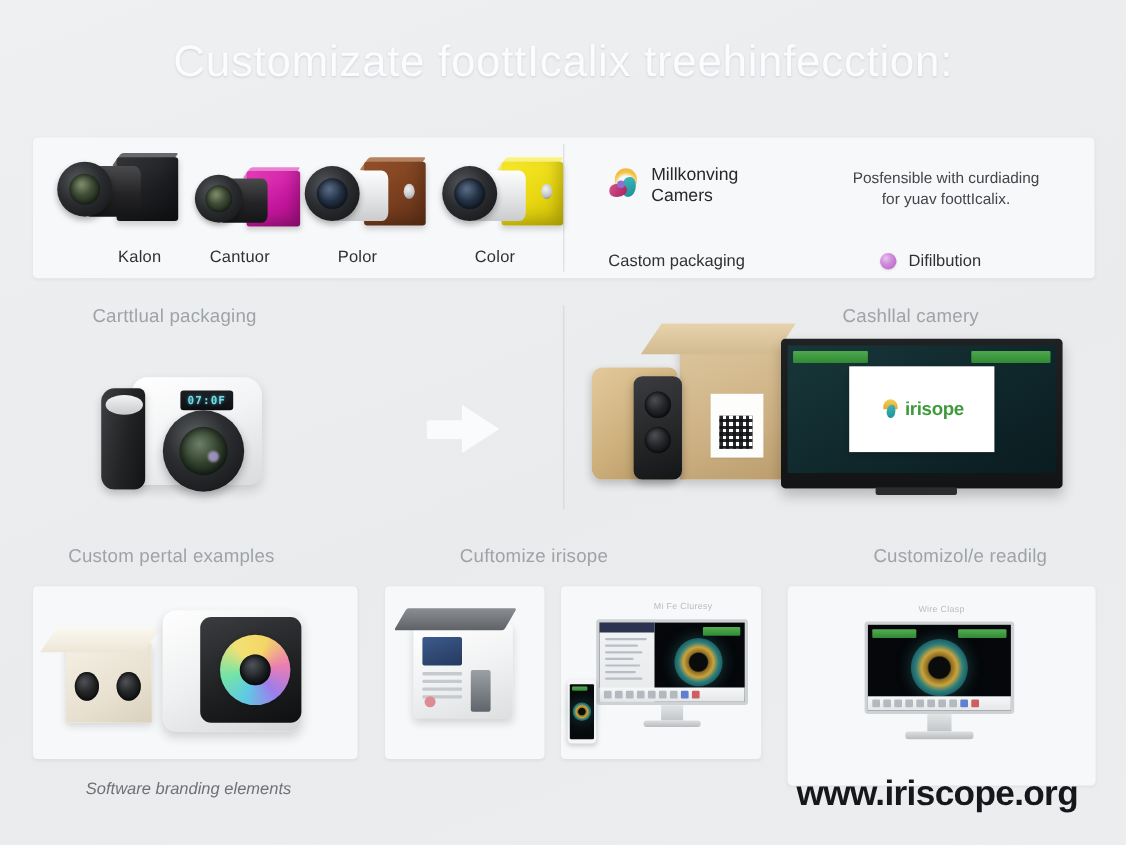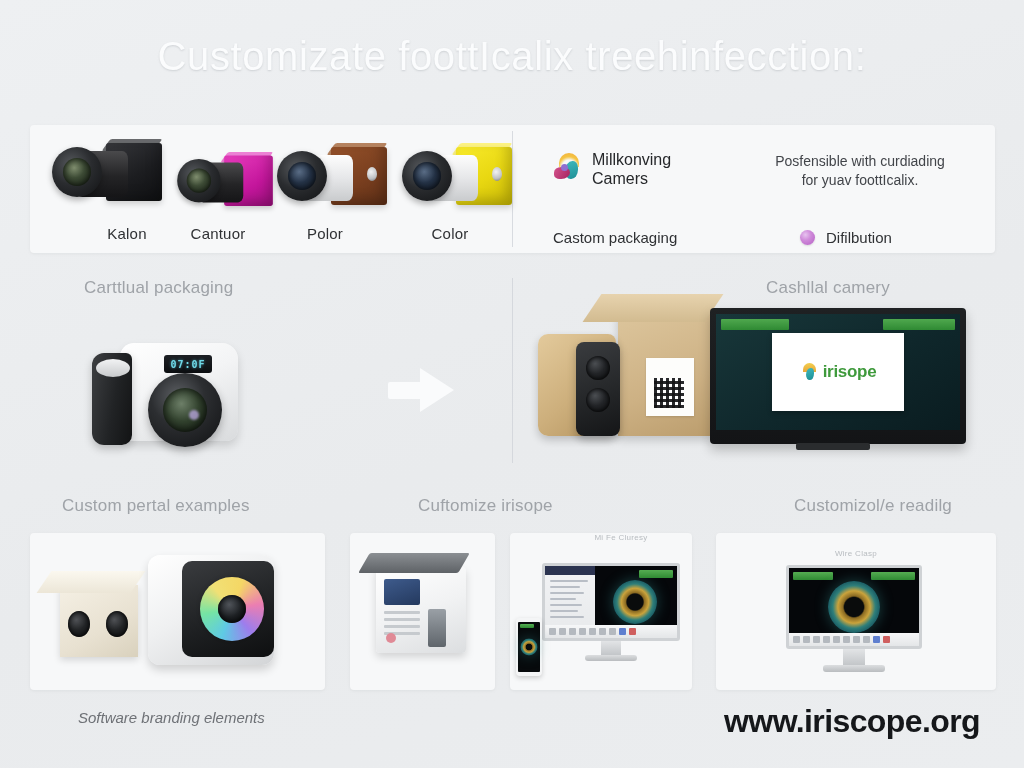--- a/index.html
+++ b/index.html
@@ -234,21 +234,21 @@
   }
   #mr .stand {
     position: absolute; left: 268px; top: 143px; width: 74px; height: 7px;
     background: #2a2c2e; border-radius: 2px;
   }
 
   
   #bc1 { left: 30px; top: 533px; width: 295px; height: 157px; }
   #bc2 { left: 350px; top: 533px; width: 145px; height: 157px; }
   #bc3 { left: 510px; top: 533px; width: 182px; height: 157px; }
-  #bc4 { left: 716px; top: 533px; width: 280px; height: 157px; }
+  #bc4 { left: 716px; top: 533px; width: 280px; height: 181px; }
 
   
   .cube {
     position: absolute; left: 30px; top: 52px; width: 78px; height: 72px;
     background: linear-gradient(150deg,#f5f0e4 0%,#e8e1d1 60%,#d9d1bd 100%);
     box-shadow: 0 3px 7px rgba(0,0,0,.14);
   }
   .cube .top {
     position: absolute; left: -16px; top: -14px; width: 94px; height: 22px;
     background: linear-gradient(180deg,#fbf8ef,#ece6d7); transform: skewX(-34deg);
@@ -520,21 +520,21 @@
           <span></span>
           <span></span>
           <span></span>
       </div>
       <div class="btn"></div>
       <div class="slot"></div>
     </div>
   </div>
 
   <div class="card" id="bc3">
-    <div class="hdr" style="top:0;padding-left:40px;">Mi Fe Cluresy</div>
+    <div class="hdr" style="top:14px;padding-left:40px;">Mi Fe Cluresy</div>
     <div class="mon blurred" style="left:32px; top:30px; width:138px; height:78px;">
       <div class="inner">
         <div class="sidebar">
           <div class="tb"></div>
           <div class="ln" style="top:14px; width:38px;"></div>
           <div class="ln" style="top:20px; width:30px;"></div>
           <div class="ln" style="top:26px; width:34px;"></div>
           <div class="ln" style="top:32px; width:26px;"></div>
           <div class="ln" style="top:38px; width:32px;"></div>
           <div class="ln" style="top:44px; width:28px;"></div>

